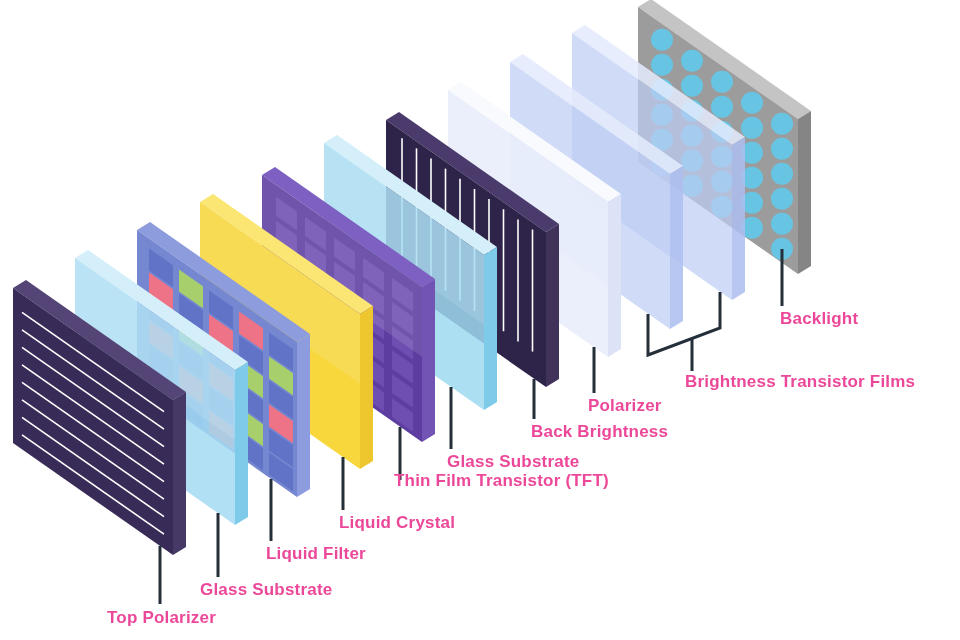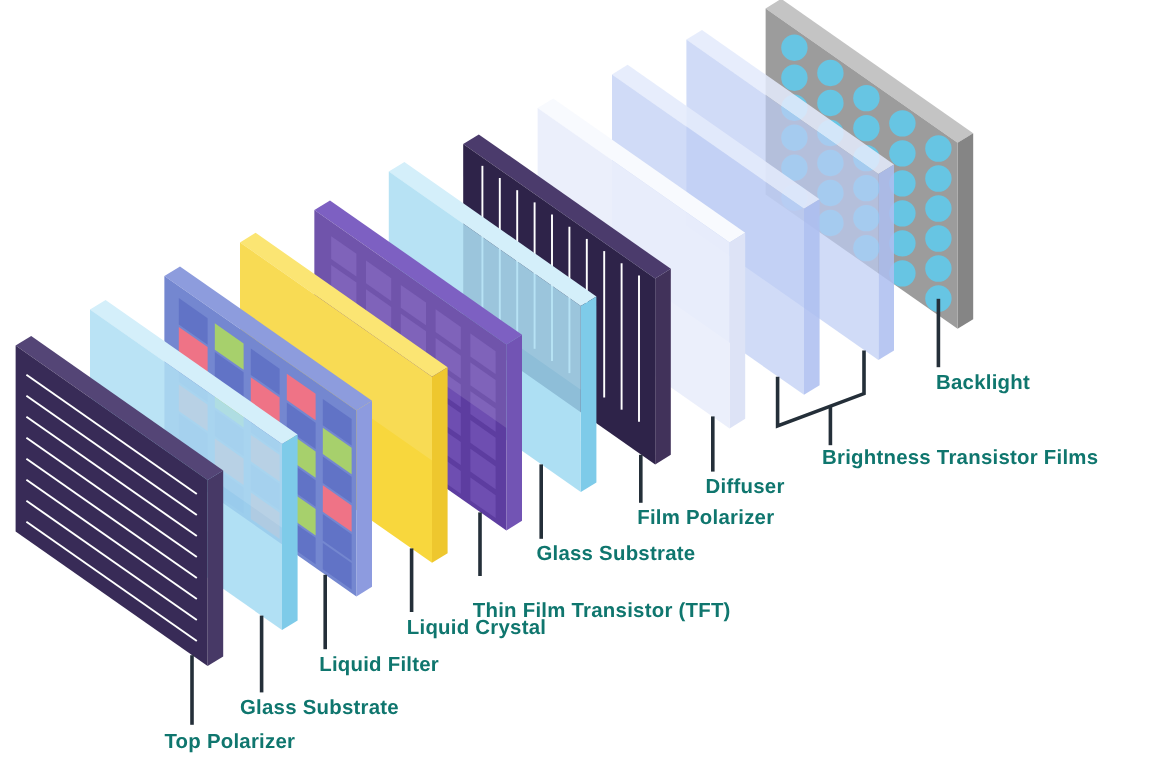--- a/index.html
+++ b/index.html
@@ -1,19 +1,19 @@
 <!DOCTYPE html>
 <html><head>
 <meta charset="utf-8">
 <style>
   html,body{margin:0;padding:0;background:#fff;}
   .stage{position:relative;width:960px;height:640px;background:#ffffff;overflow:hidden;
          font-family:"Liberation Sans",sans-serif;}
   #diagram-svg{position:absolute;left:0;top:0;}
-  .layer-label{position:absolute;font-weight:700;font-size:17px;color:#0f766e;
+  .layer-label{position:absolute;font-weight:700;font-size:17px;color:#ec4899;
                letter-spacing:.2px;white-space:nowrap;line-height:1.1;}
 </style>
 </head>
 <body>
 
 <div class="stage">
   <svg id="diagram-svg" width="960" height="640" viewBox="0 0 960 640">
       <g>
         <polygon points="638,7 651,-1 811,111 798,119" fill="#c4c4c4" fill-opacity="1"></polygon>
         <polygon points="798,119 811,111 811,266 798,274" fill="#858585" fill-opacity="1"></polygon>
@@ -187,23 +187,23 @@
       <line x1="343" y1="457" x2="343" y2="510" stroke="#242f39" stroke-width="3"></line>
       <line x1="400" y1="427" x2="400" y2="480" stroke="#242f39" stroke-width="3"></line>
       <line x1="451" y1="387" x2="451" y2="449" stroke="#242f39" stroke-width="3"></line>
       <line x1="534" y1="379" x2="534" y2="419" stroke="#242f39" stroke-width="3"></line>
       <line x1="594" y1="347" x2="594" y2="393" stroke="#242f39" stroke-width="3"></line>
       <polyline points="648,314 648,355 720,328 720,292" fill="none" stroke="#242f39" stroke-width="3"></polyline>
       <line x1="692" y1="339" x2="692" y2="371" stroke="#242f39" stroke-width="3"></line>
       <line x1="782" y1="249" x2="782" y2="306" stroke="#242f39" stroke-width="3"></line>
     </svg>
 
-  <div class="layer-label" style="left: 107px; top: 609px; margin-left: 30px;">Top Polarizer</div>
+  <div class="layer-label" style="left: 107px; top: 609px;">Top Polarizer</div>
   <div class="layer-label" style="left: 200px; top: 581px;">Glass Substrate</div>
   <div class="layer-label" style="left: 266px; top: 545px;">Liquid Filter</div>
   <div class="layer-label" style="left: 339px; top: 514px; text-align: center;">Liquid Crystal</div>
-  <div class="layer-label" style="left: 394px; top: 500px;">Thin Film Transistor (TFT)</div>
+  <div class="layer-label" style="left: 394px; top: 472px;">Thin Film Transistor (TFT)</div>
   <div class="layer-label" style="left: 447px; top: 453px;">Glass Substrate</div>
-  <div class="layer-label" style="left: 531px; top: 423px;">Film Polarizer</div>
-  <div class="layer-label" style="left: 588px; top: 397px;">Diffuser</div>
+  <div class="layer-label" style="left: 531px; top: 423px;">Back Brightness</div>
+  <div class="layer-label" style="left: 588px; top: 397px;">Polarizer</div>
   <div class="layer-label" style="left: 685px; top: 373px;">Brightness Transistor Films</div>
   <div class="layer-label" style="left: 780px; top: 310px;">Backlight</div>
 </div>
 
 </body></html>

